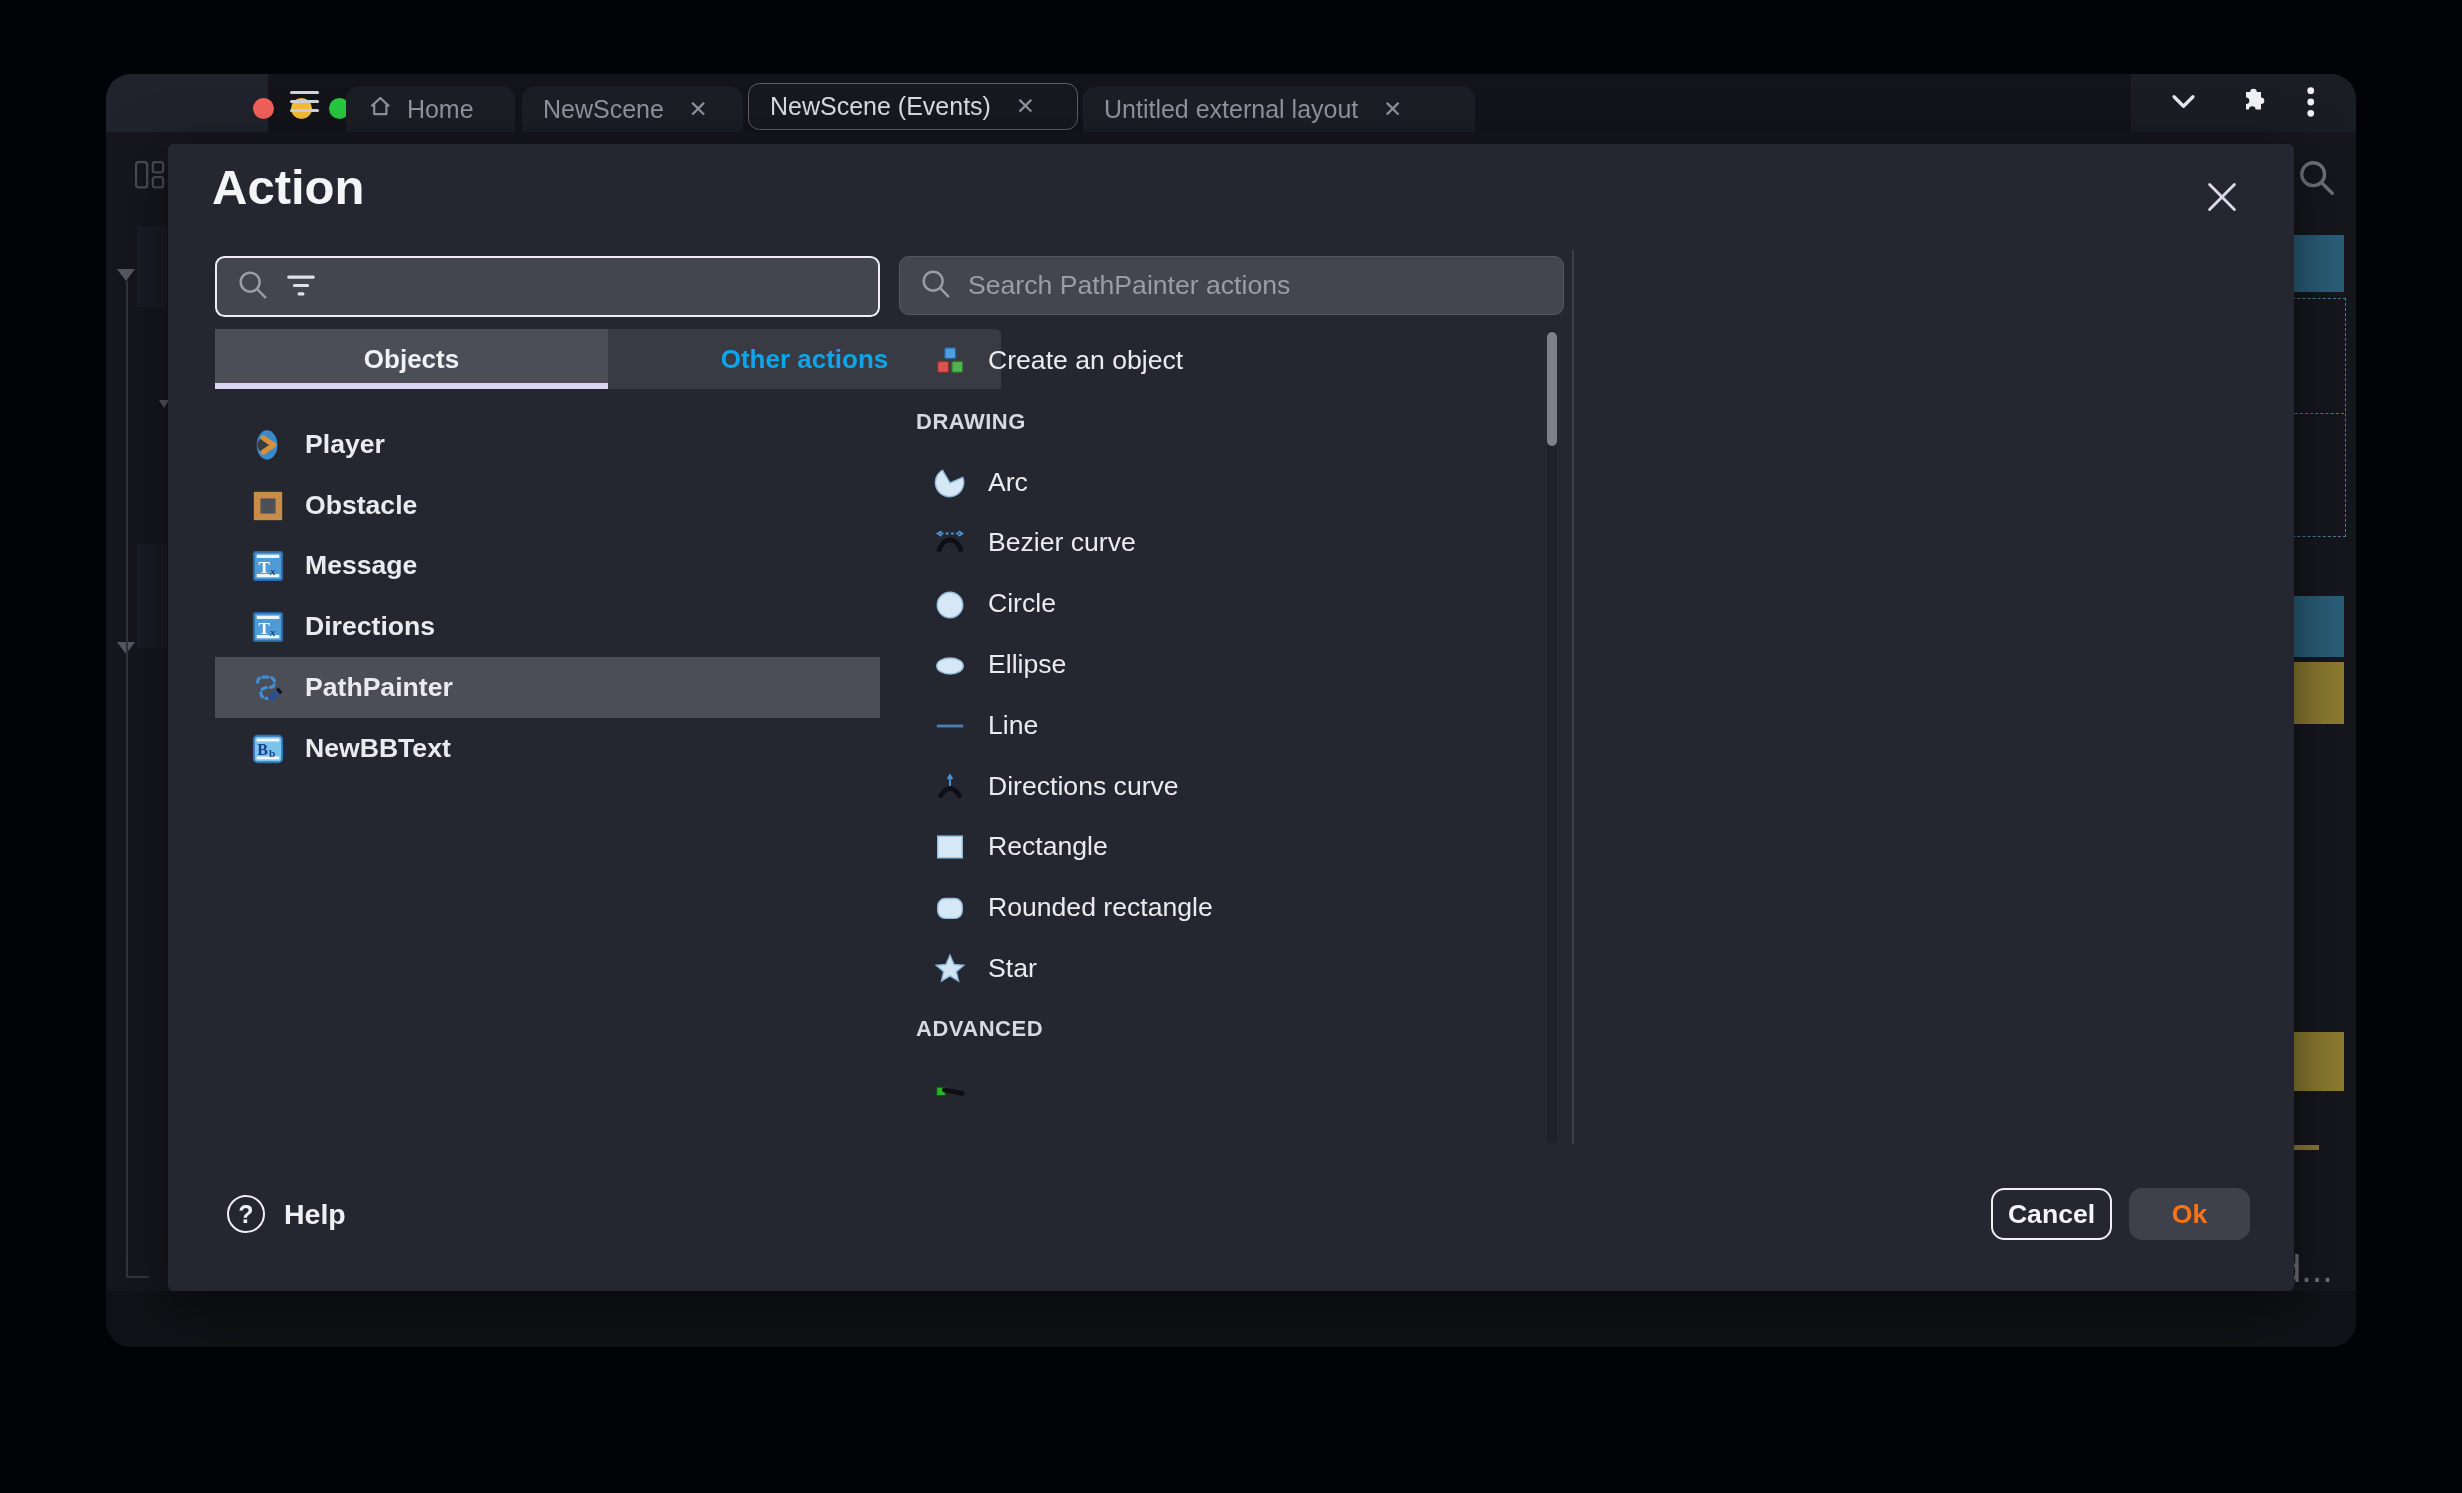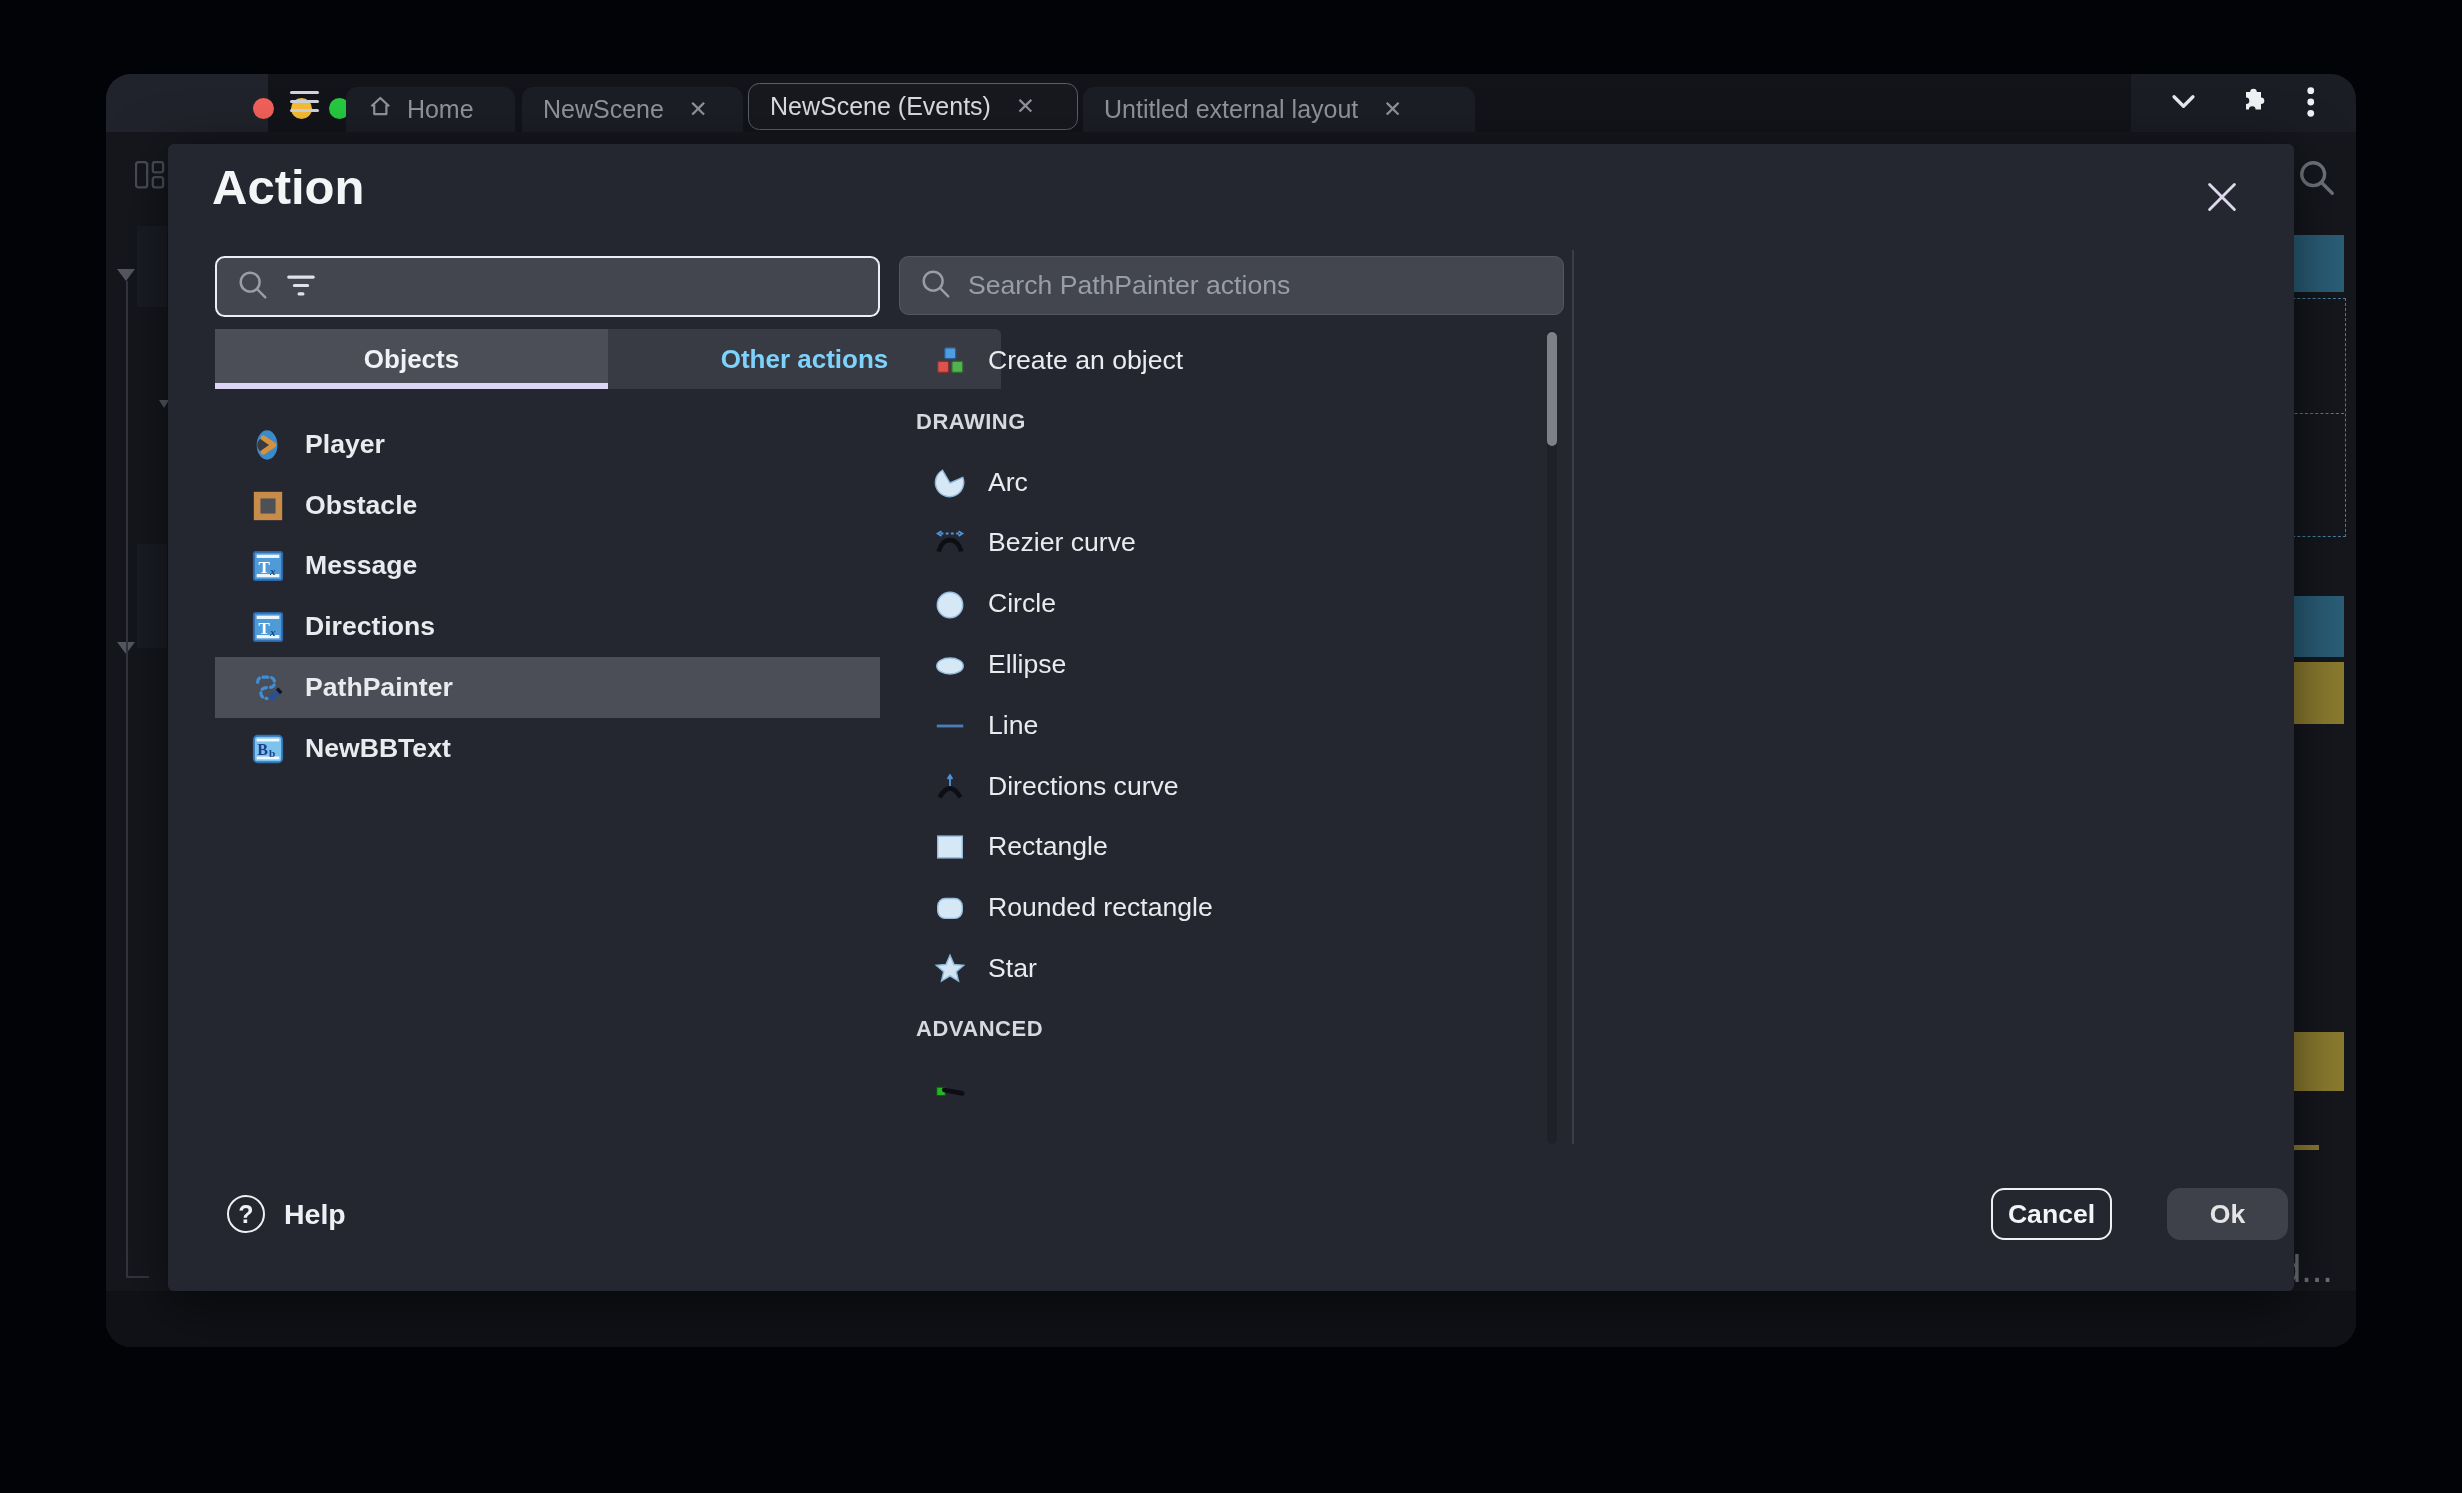--- a/index.html
+++ b/index.html
@@ -50,21 +50,21 @@
                display:flex; align-items:center; padding:0 19px; gap:15px; }
   .searchbox input { flex:1; background:transparent; border:none; outline:none; color:#e8eaee;
                      font-size:26.6px; font-family:"Liberation Sans",sans-serif; }
   .searchbox input::placeholder { color:#999da7; opacity:1; }
   .sb-left { left:47px; width:665px; border:2.4px solid #efecf9; }
   .sb-right { left:731px; width:665px; height:59px; border:0.9px solid #54575f; }
 
   .seg-tabs { position:absolute; left:47px; top:185px; width:786px; height:60px; background:#383b43;
               border-radius:5.7px 5.7px 0 0; display:flex; }
   .seg { flex:1; display:flex; align-items:center; justify-content:center; font-size:26px;
-         font-weight:700; color:#7dd3fc; position:relative; cursor:pointer; }
+         font-weight:700; color:#0ea5e9; position:relative; cursor:pointer; }
   .seg.on { background:#4b4e57; color:#f1f2f5; }
   .seg.on::after { content:""; position:absolute; left:0; bottom:0; width:100%; height:5.7px; background:#ddd5f4; }
 
   .row { position:absolute; left:47px; width:665px; height:61px; display:flex; align-items:center; cursor:pointer; }
   .row.sel { background:#4b4e57;text-align:center; }
   .row .oicon { width:34px; height:34px; margin-left:36px; flex:0 0 34px; }
   .row .rlabel { margin-left:20px; color:#e9ebef; font-size:26.6px;font-weight:bold; }
 
   .rlist { position:absolute; left:731px; top:186px; width:665px; height:814px; overflow:hidden; }
   .arow { position:absolute; left:0; width:642px; height:61px; display:flex; align-items:center; cursor:pointer; }
@@ -75,21 +75,21 @@
   .scroll-thumb { position:absolute; left:648px; top:1.9px; width:10.4px; height:114px; background:#7e8188; border-radius:5.7px; }
   .vdivider { position:absolute; left:1404px; top:106px; width:1.9px; height:894px; background:#3b3e47; }
 
   .help { position:absolute; left:59px; top:1051px; display:flex; align-items:center; gap:19px; cursor:pointer; }
   .help-circle { width:38px; height:38px; border:2.8px solid #eef0f4; border-radius:50%; color:#eef0f4;
                  font-size:25px; font-weight:700; display:flex; align-items:center; justify-content:center; }
   .help-label { color:#eef0f4; font-size:28.5px; font-weight:700; }
   .btn { position:absolute; top:1044px; width:121px; height:52px; border-radius:13.3px; font-size:26.6px;
          font-weight:700; display:flex; align-items:center; justify-content:center; cursor:pointer; }
   .btn-cancel { left:1823px; border:2.4px solid #eef0f4; color:#f3f4f7; background:transparent; }
-  .btn-ok { left:1961px; background:#3e414a; color:#e5e5e5;margin-left:38px; }
+  .btn-ok { left:1961px; background:#3e414a; color:#f97316; }
 </style>
 </head>
 <body>
 
 <div class="stage">
   <div class="window">
 
     <div class="titlebar">
       <div class="traffic-zone">
         <span class="light" style="left:147px;background:#f2605a"></span>

